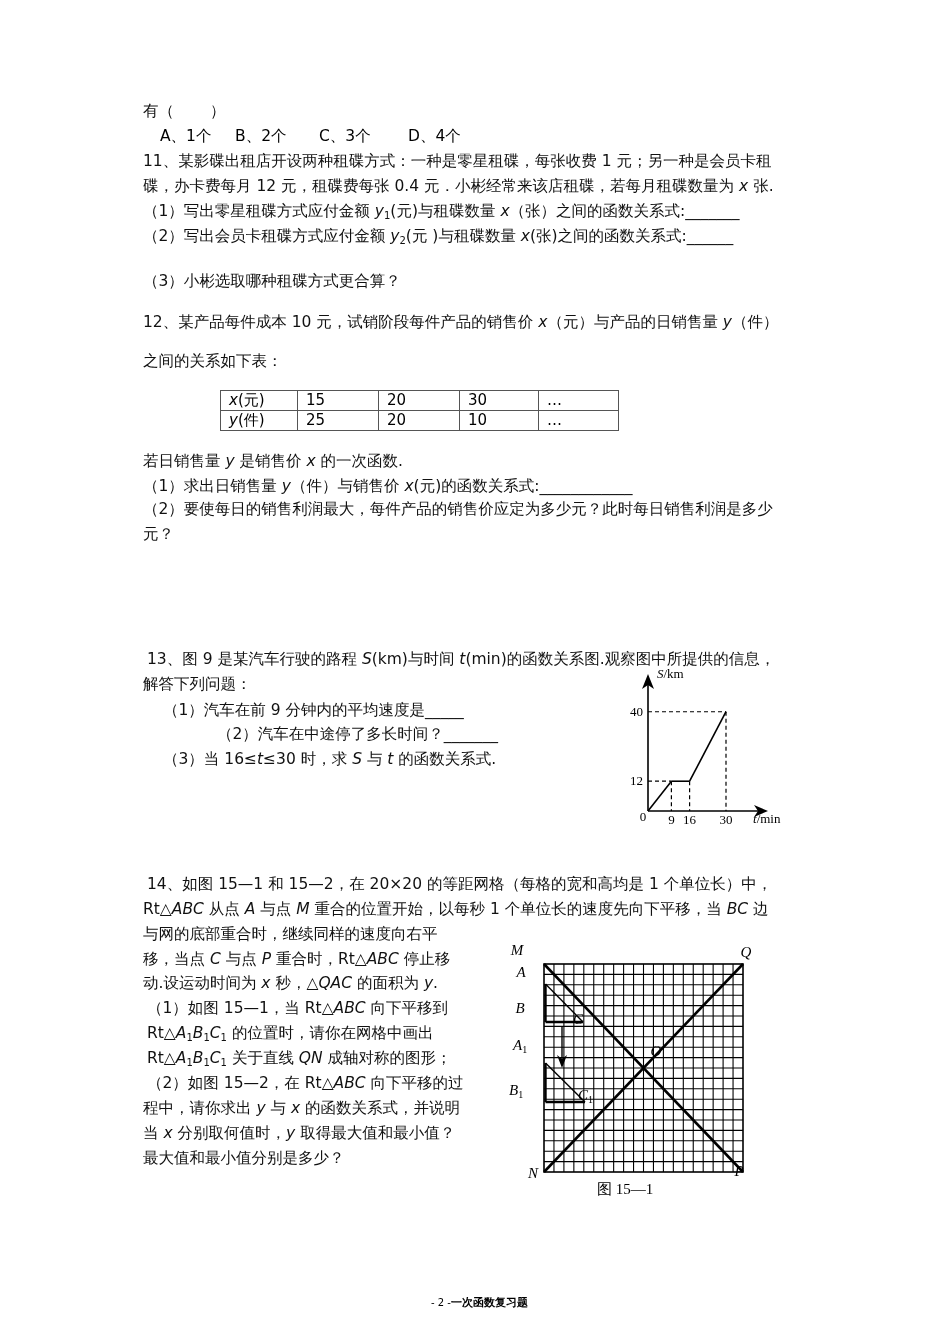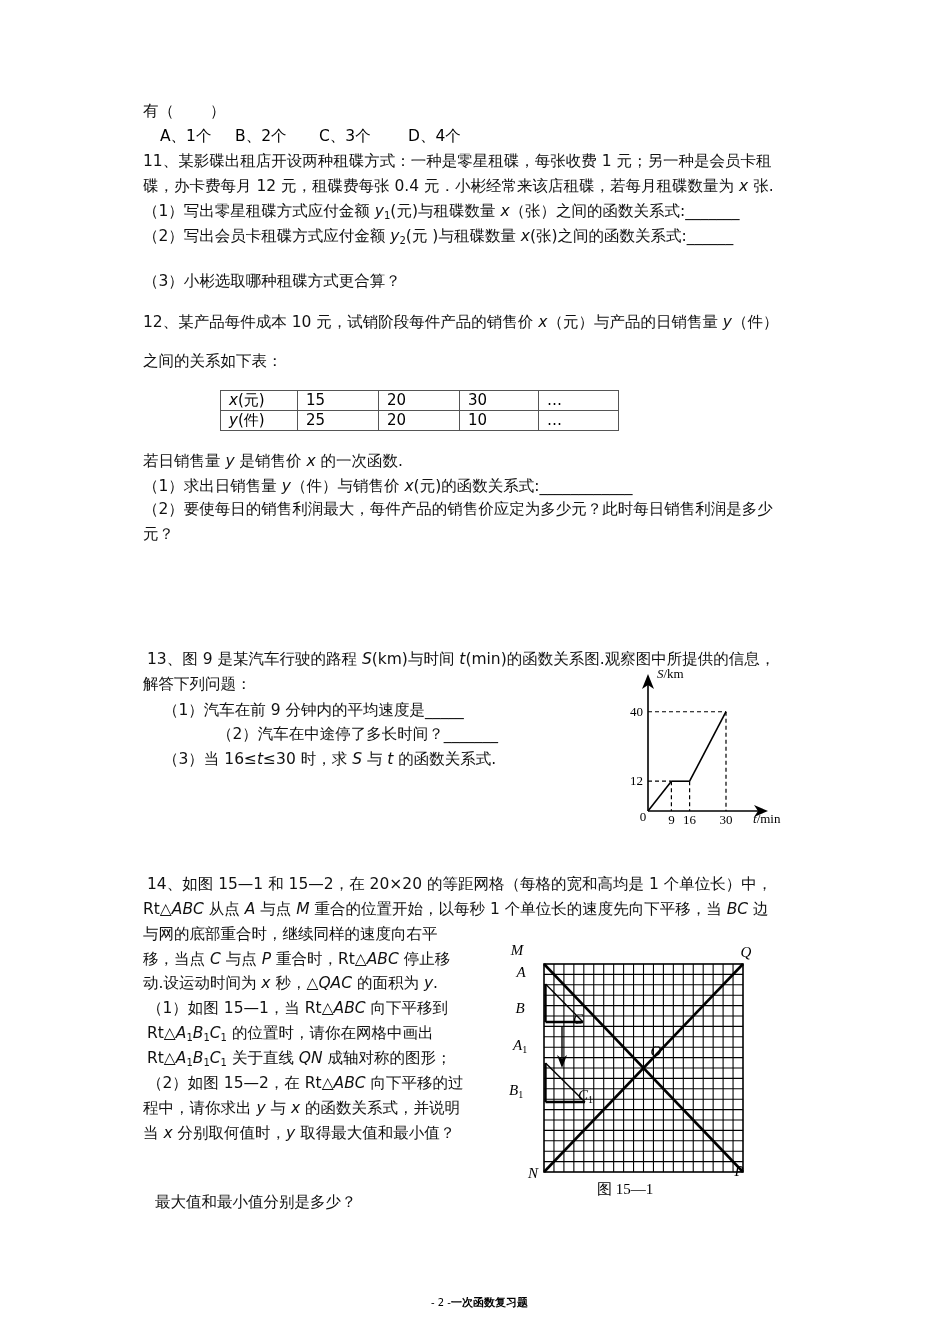--- a/index.html
+++ b/index.html
@@ -104,21 +104,21 @@
   <div class="ln" style="top:899px;"><span>Rt△</span><span class="it">ABC</span><span> 从点 </span><span class="it">A</span><span> 与点 </span><span class="it">M</span><span> 重合的位置开始，以每秒 1 个单位长的速度先向下平移，当 </span><span class="it">BC</span><span> 边</span></div>
   <div class="ln" style="top:924px;"><span>与网的底部重合时，继续同样的速度向右平</span></div>
   <div class="ln" style="top:949px;"><span>移，当点 </span><span class="it">C</span><span> 与点 </span><span class="it">P</span><span> 重合时，Rt△</span><span class="it">ABC</span><span> 停止移</span></div>
   <div class="ln" style="top:973px;"><span>动.设运动时间为 </span><span class="it">x</span><span> 秒，△</span><span class="it">QAC</span><span> 的面积为 </span><span class="it">y</span><span>.</span></div>
   <div class="ln" style="top:998px; left:147px;"><span>（1）如图 15—1，当 Rt△</span><span class="it">ABC</span><span> 向下平移到</span></div>
   <div class="ln" style="top:1023px; left:147px;"><span>Rt△</span><span class="it">A</span><span class="sb">1</span><span class="it">B</span><span class="sb">1</span><span class="it">C</span><span class="sb">1</span><span> 的位置时，请你在网格中画出</span></div>
   <div class="ln" style="top:1048px; left:147px;"><span>Rt△</span><span class="it">A</span><span class="sb">1</span><span class="it">B</span><span class="sb">1</span><span class="it">C</span><span class="sb">1</span><span> 关于直线 </span><span class="it">QN</span><span> 成轴对称的图形；</span></div>
   <div class="ln" style="top:1073px; left:147px;"><span>（2）如图 15—2，在 Rt△</span><span class="it">ABC</span><span> 向下平移的过</span></div>
   <div class="ln" style="top:1098px;"><span>程中，请你求出 </span><span class="it">y</span><span> 与 </span><span class="it">x</span><span> 的函数关系式，并说明</span></div>
   <div class="ln" style="top:1123px;"><span>当 </span><span class="it">x</span><span> 分别取何值时，</span><span class="it">y</span><span> 取得最大值和最小值？</span></div>
-  <div class="ln" style="top:1192px;margin-left:12px;"><span>最大值和最小值分别是多少？</span></div>
+  <div class="ln" style="top:1148px;"><span>最大值和最小值分别是多少？</span></div>
 
   <svg id="grid-fig" class="svg-abs" style="left:500px; top:935px;" width="290" height="270">
     <g id="grid-lines">
         <line x1="53.95" y1="29" x2="53.95" y2="237" stroke="#000" stroke-width="1.1"></line>
         <line x1="44" y1="39.4" x2="243" y2="39.4" stroke="#000" stroke-width="1.1"></line>
         <line x1="63.9" y1="29" x2="63.9" y2="237" stroke="#000" stroke-width="1.1"></line>
         <line x1="44" y1="49.8" x2="243" y2="49.8" stroke="#000" stroke-width="1.1"></line>
         <line x1="73.85" y1="29" x2="73.85" y2="237" stroke="#000" stroke-width="1.1"></line>
         <line x1="44" y1="60.2" x2="243" y2="60.2" stroke="#000" stroke-width="1.1"></line>
         <line x1="83.8" y1="29" x2="83.8" y2="237" stroke="#000" stroke-width="1.1"></line>

